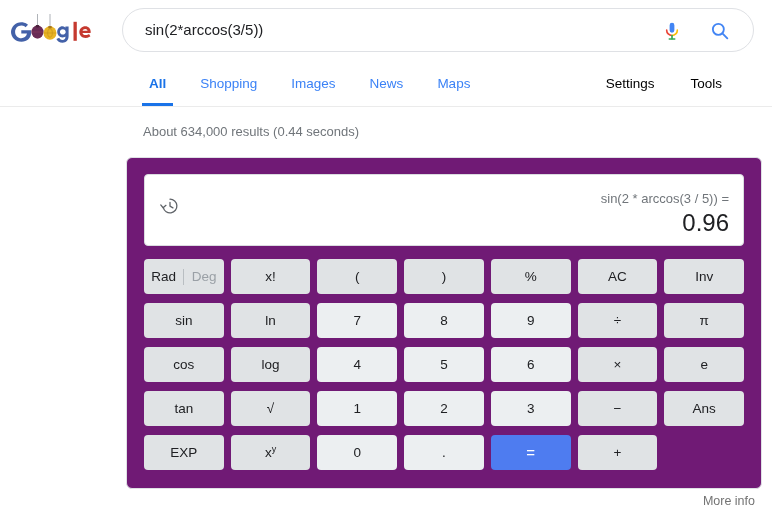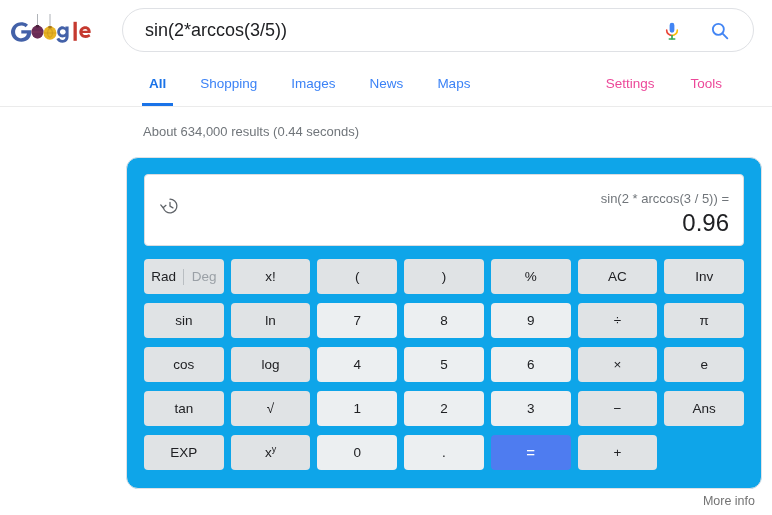--- a/index.html
+++ b/index.html
@@ -43,21 +43,21 @@
     position: absolute;
     left: 22px;
     top: 0;
     height: 42px;
     line-height: 42px;
     width: 520px;
     border: none;
     outline: none;
     background: transparent;
     font-family: "Liberation Sans", sans-serif;
-    font-size: 18px;
+    font-size: 15px;
     color: #202124;
     padding: 0;
   }
   .mic-icon {
     position: absolute;
     right: 70px;
     top: 11px;
     width: 22px;
     height: 22px;
     cursor: pointer;
@@ -107,21 +107,21 @@
     content: "";
     position: absolute;
     left: 10px;
     right: 10px;
     bottom: -1px;
     height: 3px;
     background: #1a73e8;
   }
   .tool-link {
     font-size: 13.5px;
-    color: #ec4899;
+    color: #000000;
     padding: 16px 18px 14px 18px;
     cursor: pointer;
     white-space: nowrap;
   }
 
   
   .result-stats {
     position: absolute;
     left: 143px;
     top: 124px;
@@ -130,22 +130,22 @@
   }
 
   
   .calc-card {
     position: absolute;
     left: 126px;
     top: 157px;
     width: 636px;
     height: 332px;
     border: 1px solid #dfe1e5;
-    border-radius: 12px;
-    background: #0ea5e9;
+    border-radius: 6px;
+    background: #701a75;
     box-sizing: border-box;
   }
   .display {
     position: absolute;
     left: 17px;
     top: 16px;
     width: 600px;
     height: 72px;
     border: 1px solid #dadce0;
     border-radius: 4px;

